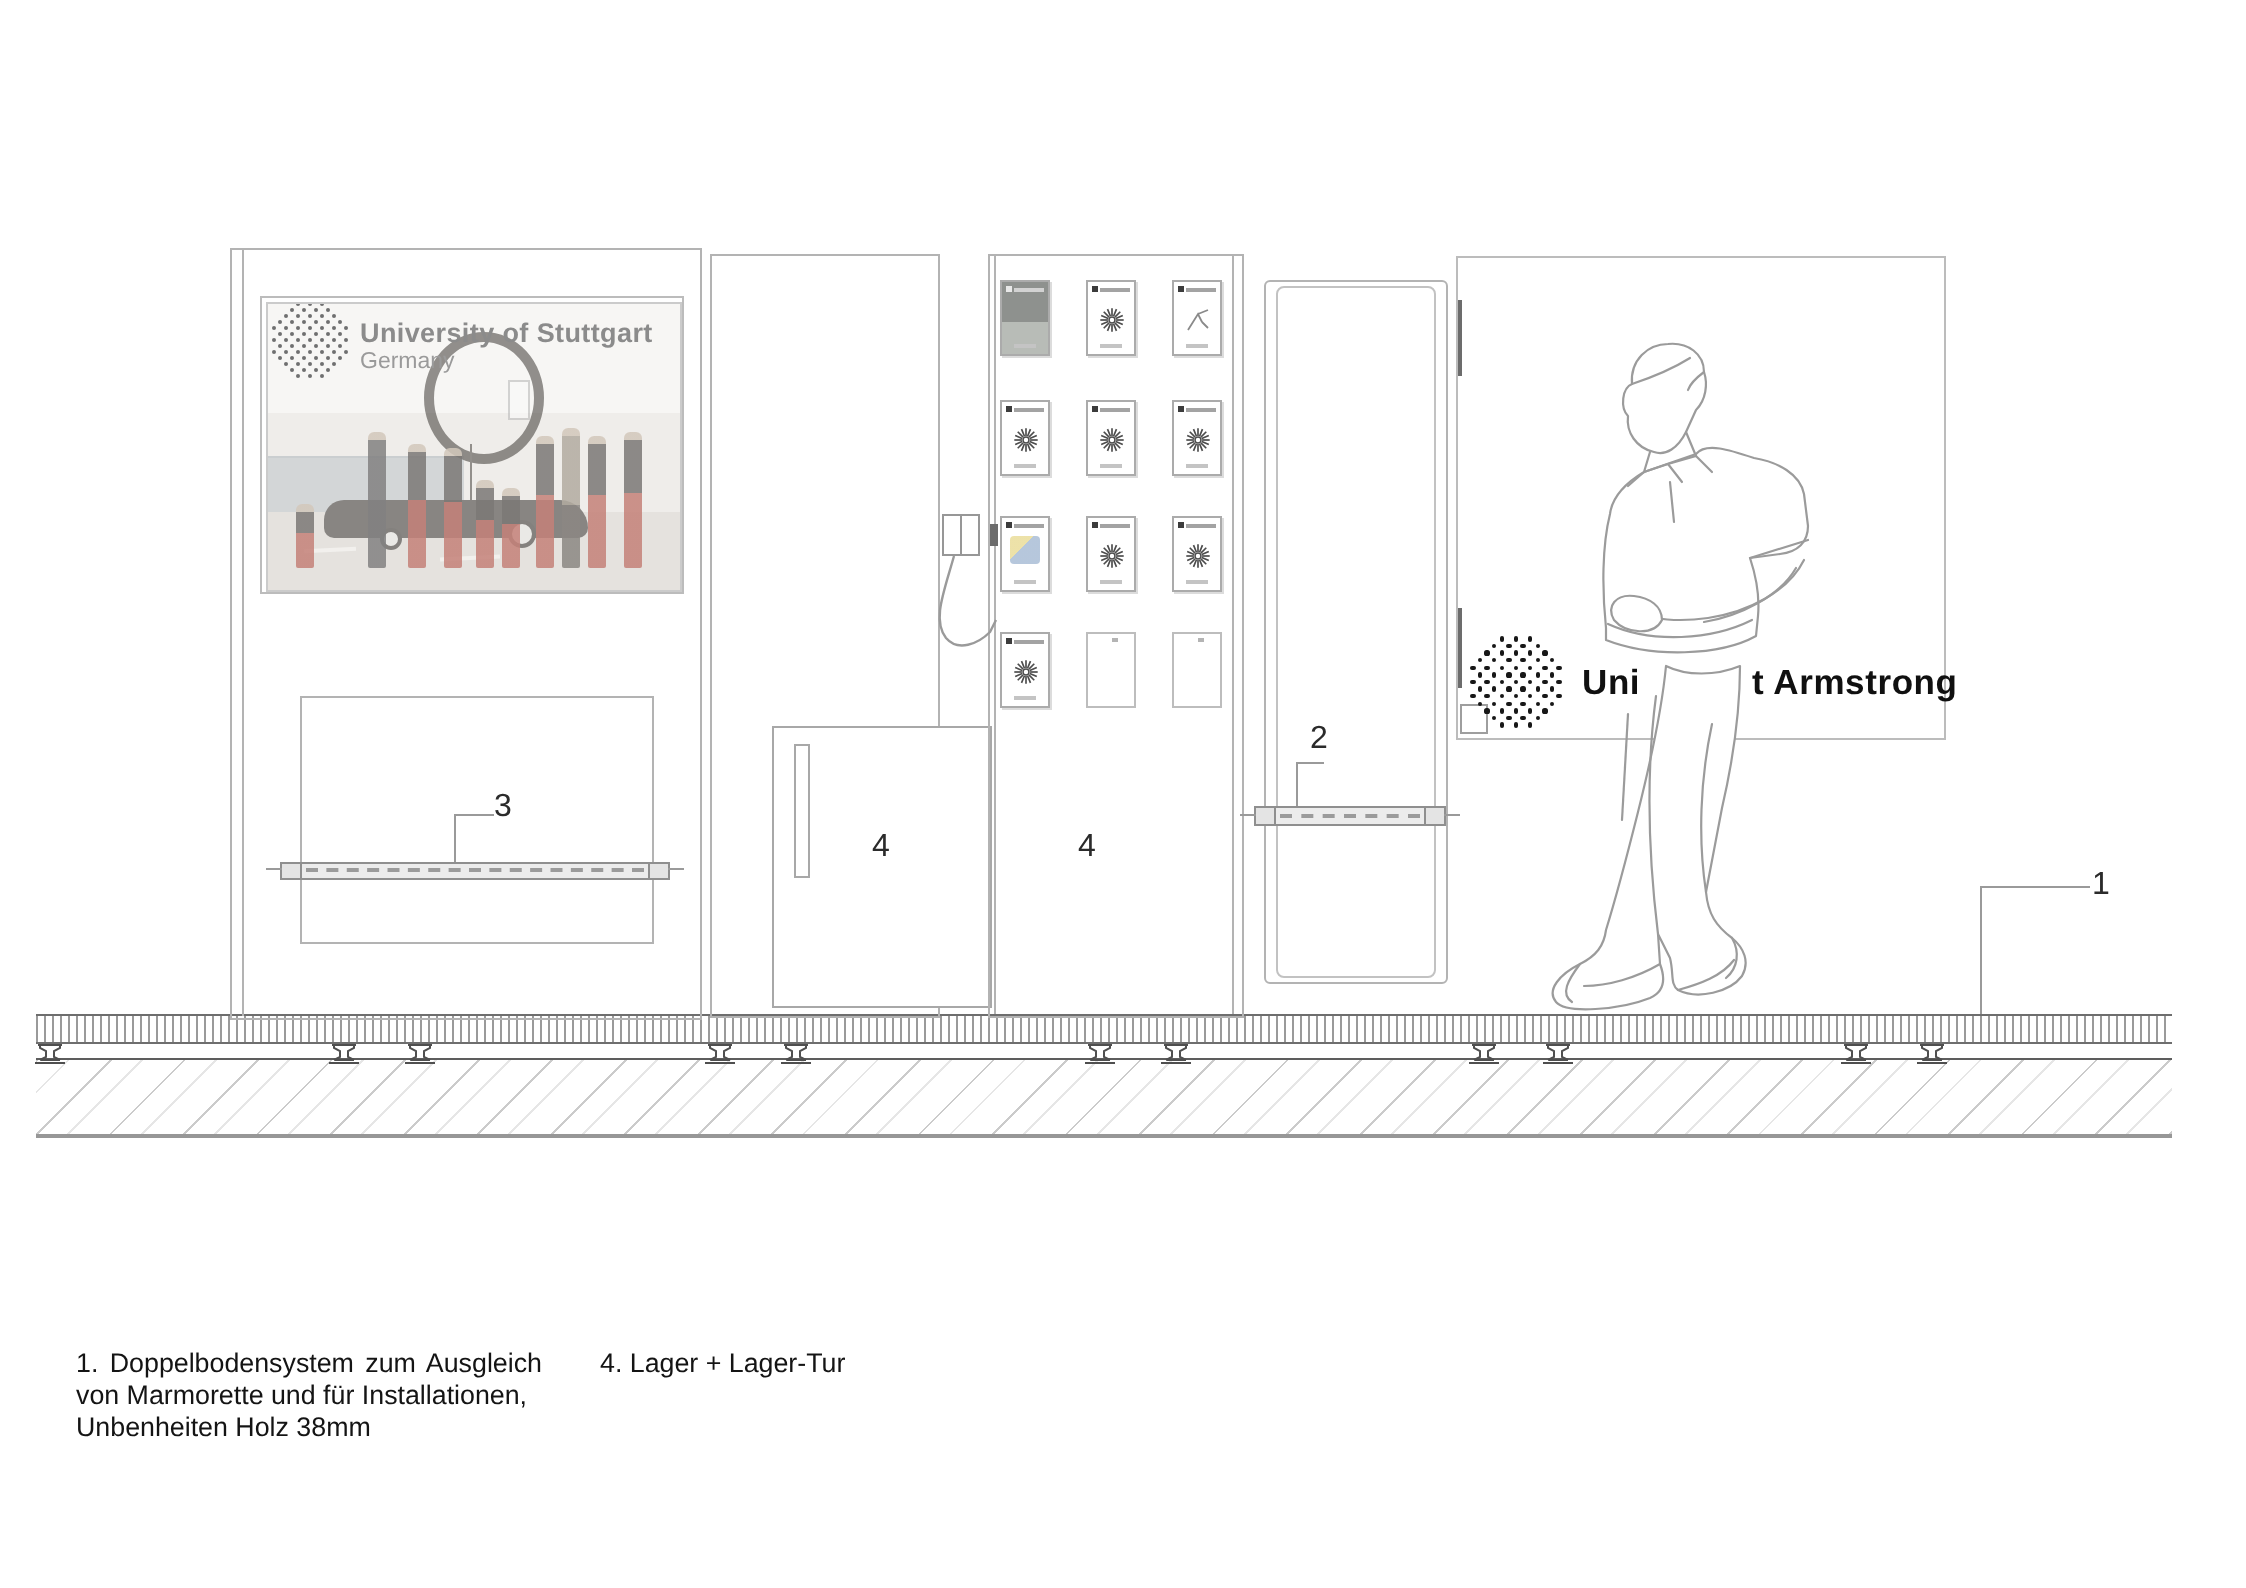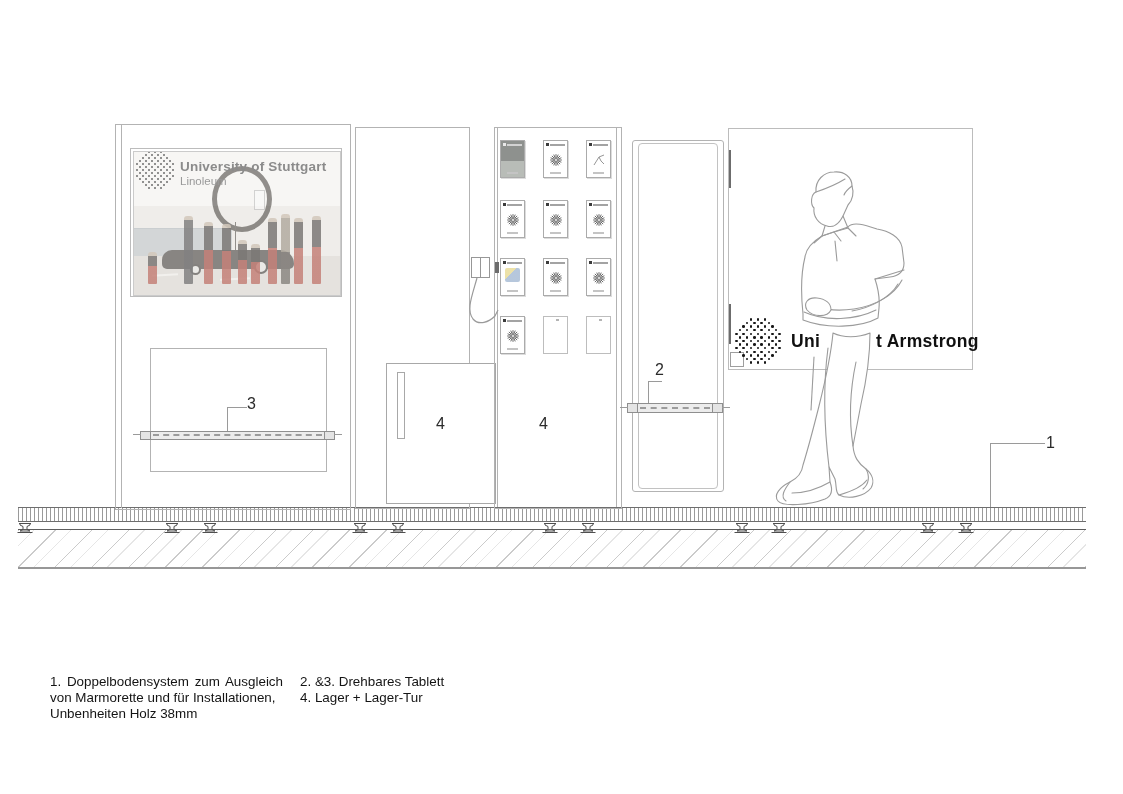--- a/index.html
+++ b/index.html
@@ -167,21 +167,21 @@
           <i style="left: 31px; top: 31px; width: 2px; height: 2px; background: rgb(111, 111, 111);"></i>
           <i style="left: 34px; top: 10px; width: 2px; height: 2px; background: rgb(111, 111, 111);"></i>
           <i style="left: 34px; top: 16px; width: 2px; height: 2px; background: rgb(111, 111, 111);"></i>
           <i style="left: 34px; top: 22px; width: 2px; height: 2px; background: rgb(111, 111, 111);"></i>
           <i style="left: 34px; top: 28px; width: 2px; height: 2px; background: rgb(111, 111, 111);"></i>
           <i style="left: 37px; top: 13px; width: 2px; height: 2px; background: rgb(111, 111, 111);"></i>
           <i style="left: 37px; top: 19px; width: 2px; height: 2px; background: rgb(111, 111, 111);"></i>
           <i style="left: 37px; top: 25px; width: 2px; height: 2px; background: rgb(111, 111, 111);"></i>
         </div>
       <div class="brand">University of Stuttgart</div>
-      <div class="country">Linoleum</div>
+      <div class="country">Germany</div>
     </div>
   </div>
 
   <div class="box" style="left:150px;top:348px;width:175px;height:122px"></div>
   <div class="shelf" style="left:140px;top:431px;width:193px;height:7px">
     <i class="cap l"></i>
       <i class="cap r"></i>
       <i class="dash"></i>
   </div>
   <div class="hl" style="left:133px;top:434px;width:8px;height:1px"></div>
@@ -332,27 +332,26 @@
       <path fill="none" d="M57,64 L54,74 M75,54 L80,66"></path>
       <path fill="none" d="M54,74 L46,81 M54,74 L66,70 L73,79 M66,70 L80,66 L88,74"></path>
       <path fill="none" d="M67,79 L69,99"></path>
     </g>
   </svg>
 
   <div class="vl" style="left:990px;top:443px;width:1px;height:64px"></div>
   <div class="hl" style="left:990px;top:443px;width:55px;height:1px"></div>
   <div class="callout" style="left:1046px;top:435px">1</div>
 
-  <div class="notes" style="left:50px;top:674px">
+  <div class="notes" style="left:38px;top:674px">
     <div class="l1">1. Doppelbodensystem zum Ausgleich</div>
     <div>von Marmorette und für Installationen,</div>
     <div>Unbenheiten Holz 38mm</div>
   </div>
   <div class="notes" style="left:300px;top:674px">
-    <div>2. &amp;3. Drehbares Tablett</div>
     <div>4. Lager + Lager-Tur</div>
   </div>
 
 <div class="pedestal" style="left: 16px;"><svg width="18" height="10" viewBox="0 0 18 10">
         <path d="M3,0.5 H15 M4,0.5 V2 L7,3.5 V6.5 L4,8 M14,0.5 V2 L11,3.5 V6.5 L14,8 M4,8 H14 M1.5,9.5 H16.5" fill="none" stroke="#4f4f4f" stroke-width="1"></path>
       </svg></div>
     <div class="pedestal" style="left: 163px;"><svg width="18" height="10" viewBox="0 0 18 10">
         <path d="M3,0.5 H15 M4,0.5 V2 L7,3.5 V6.5 L4,8 M14,0.5 V2 L11,3.5 V6.5 L14,8 M4,8 H14 M1.5,9.5 H16.5" fill="none" stroke="#4f4f4f" stroke-width="1"></path>
       </svg></div>
     <div class="pedestal" style="left: 201px;"><svg width="18" height="10" viewBox="0 0 18 10">

